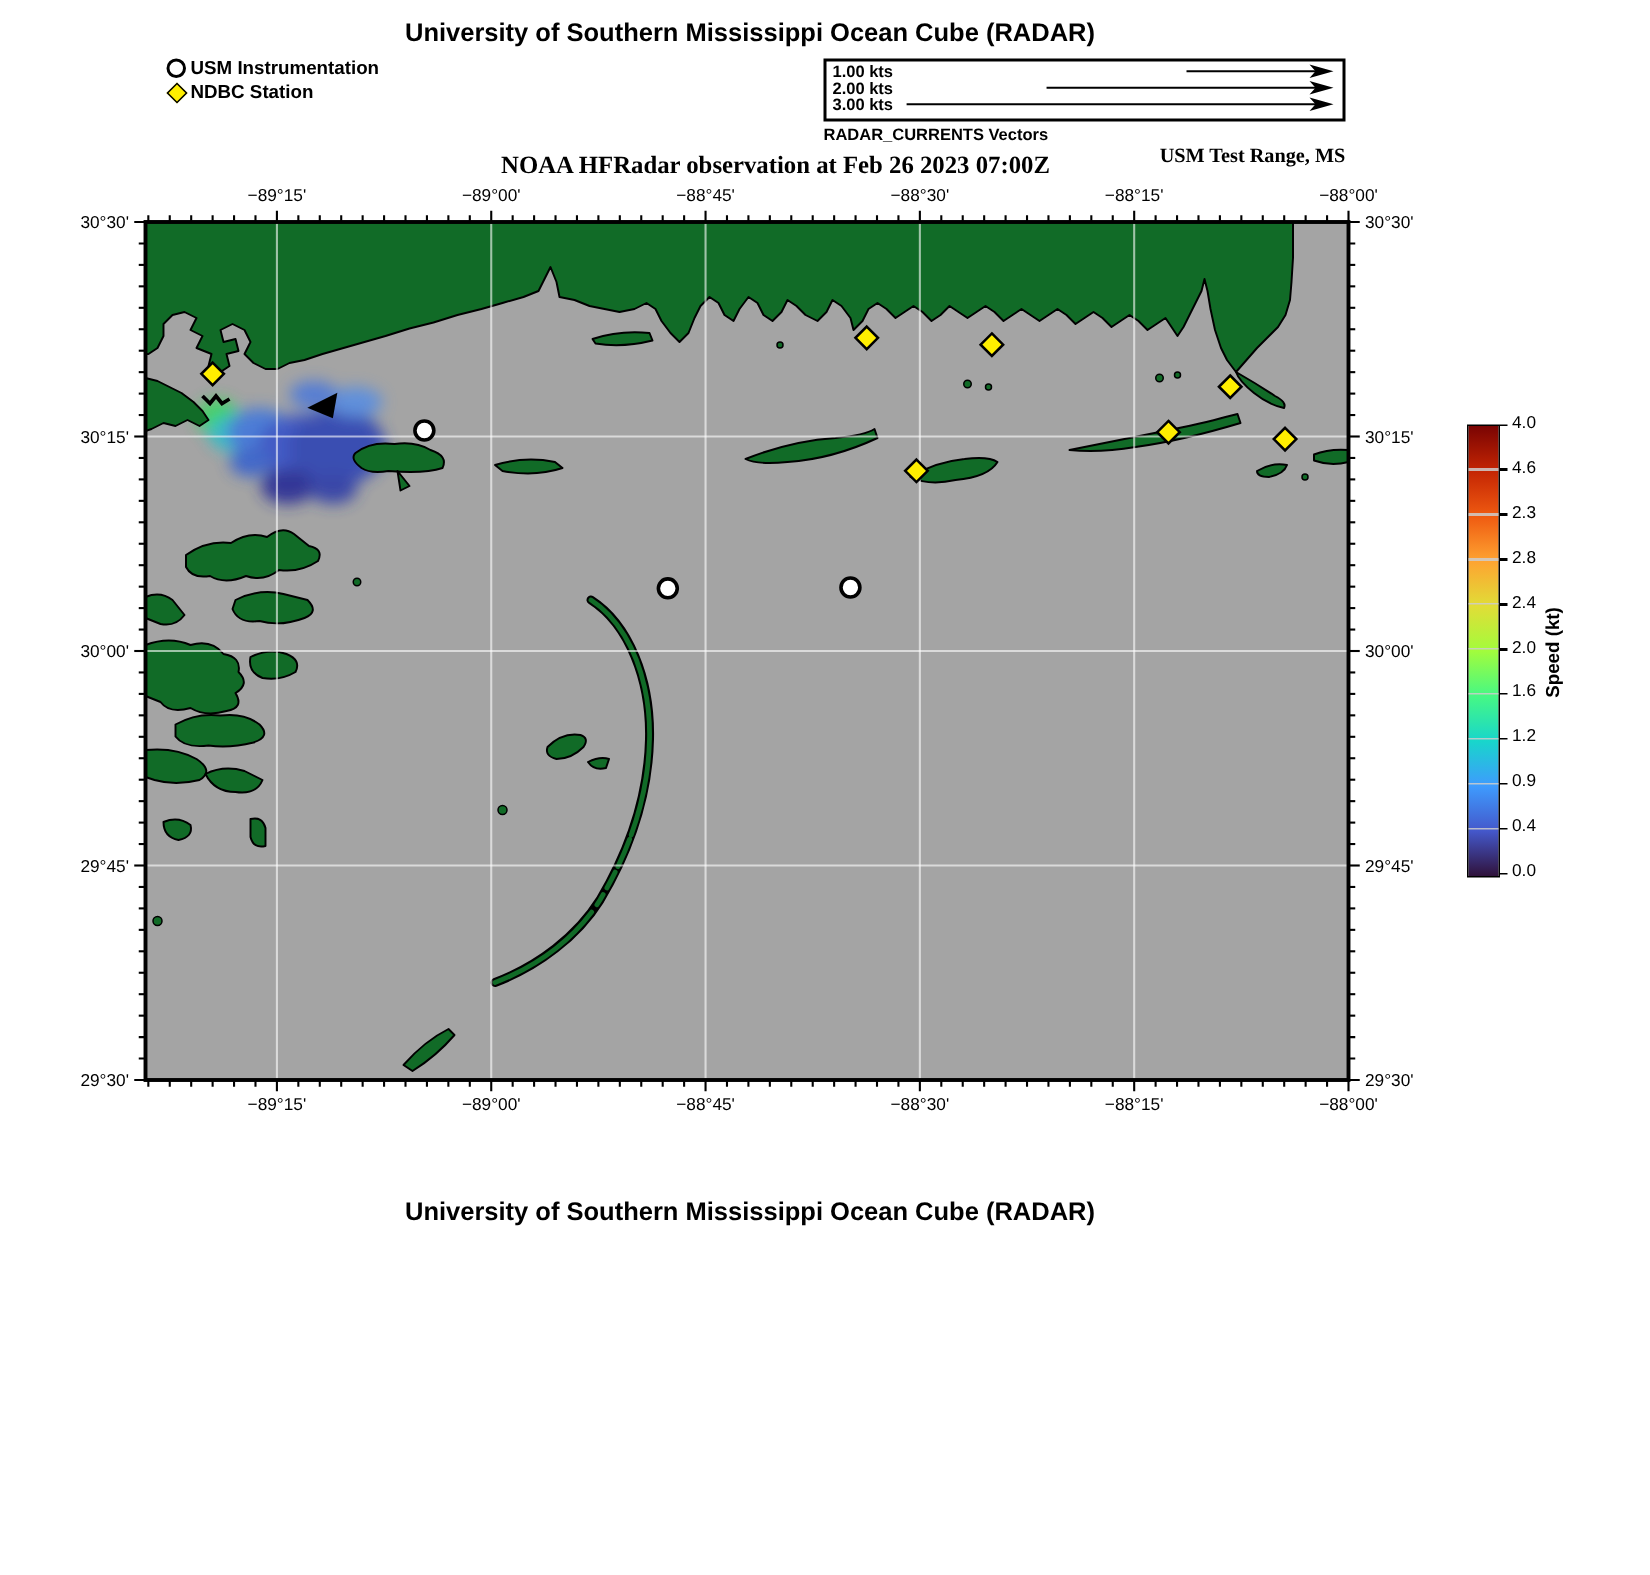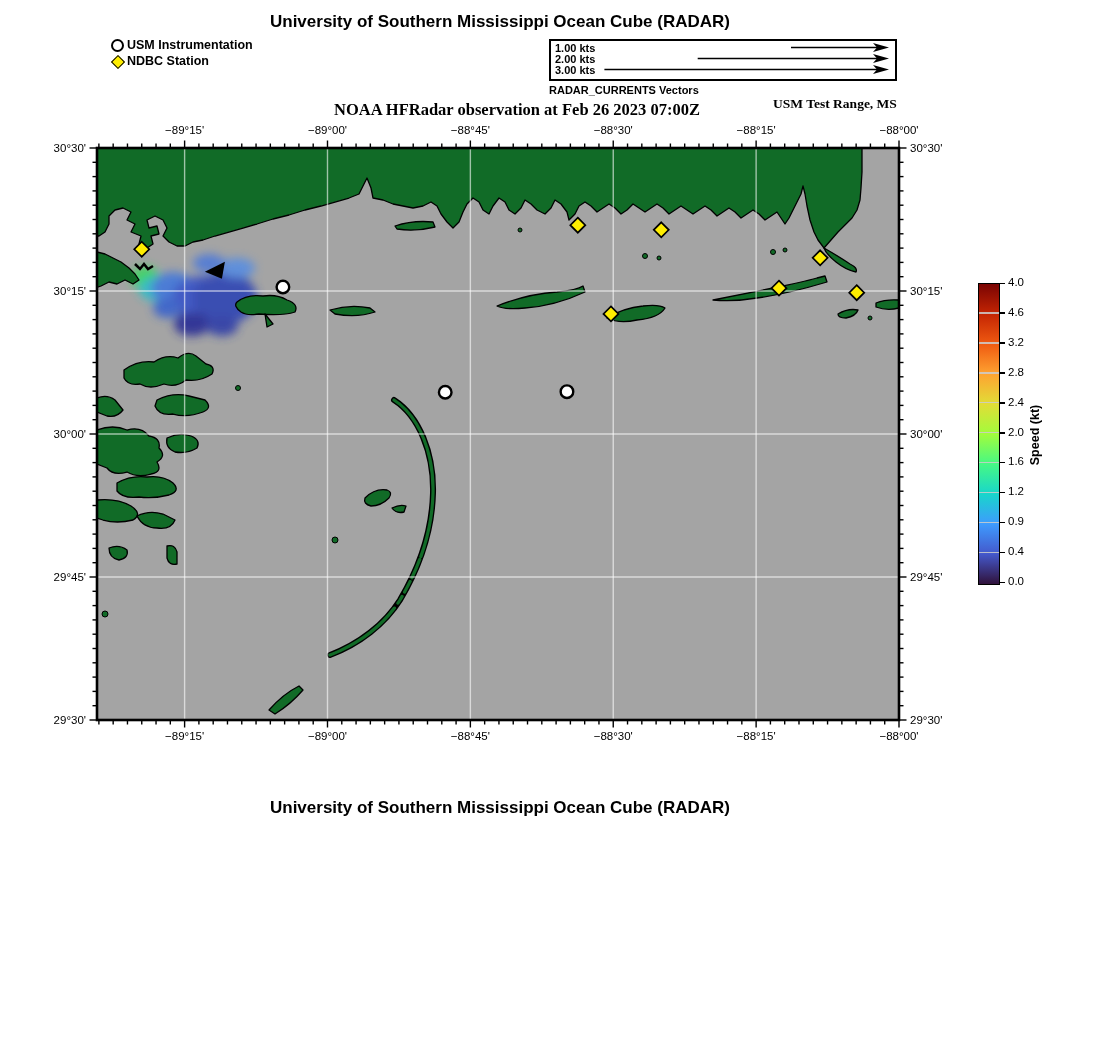--- a/index.html
+++ b/index.html
@@ -382,21 +382,21 @@
 
   <div class="colorbar" id="cb-grad" style="background: linear-gradient(rgb(122, 4, 3), rgb(196, 37, 3), rgb(239, 90, 17), rgb(254, 163, 49), rgb(225, 221, 55), rgb(162, 252, 60), rgb(70, 248, 132), rgb(24, 214, 203), rgb(62, 155, 254), rgb(68, 88, 203), rgb(48, 18, 59));"></div>
   <div id="cb-ticks">
       <div class="cb-tick" style="top: -0.5px;"></div>
       <div class="cb-num" style="top: -7px;">4.0</div>
       <div class="cb-tick" style="top: 29.4px;"></div>
       <div class="cb-line" style="top: 29.4px;"></div>
       <div class="cb-num" style="top: 22.9px;">4.6</div>
       <div class="cb-tick" style="top: 59.3px;"></div>
       <div class="cb-line" style="top: 59.3px;"></div>
-      <div class="cb-num" style="top: 52.8px;">3.2</div>
+      <div class="cb-num" style="top: 52.8px;">2.3</div>
       <div class="cb-tick" style="top: 89.2px;"></div>
       <div class="cb-line" style="top: 89.2px;"></div>
       <div class="cb-num" style="top: 82.7px;">2.8</div>
       <div class="cb-tick" style="top: 119.1px;"></div>
       <div class="cb-line" style="top: 119.1px;"></div>
       <div class="cb-num" style="top: 112.6px;">2.4</div>
       <div class="cb-tick" style="top: 149px;"></div>
       <div class="cb-line" style="top: 149px;"></div>
       <div class="cb-num" style="top: 142.5px;">2.0</div>
       <div class="cb-tick" style="top: 178.9px;"></div>

